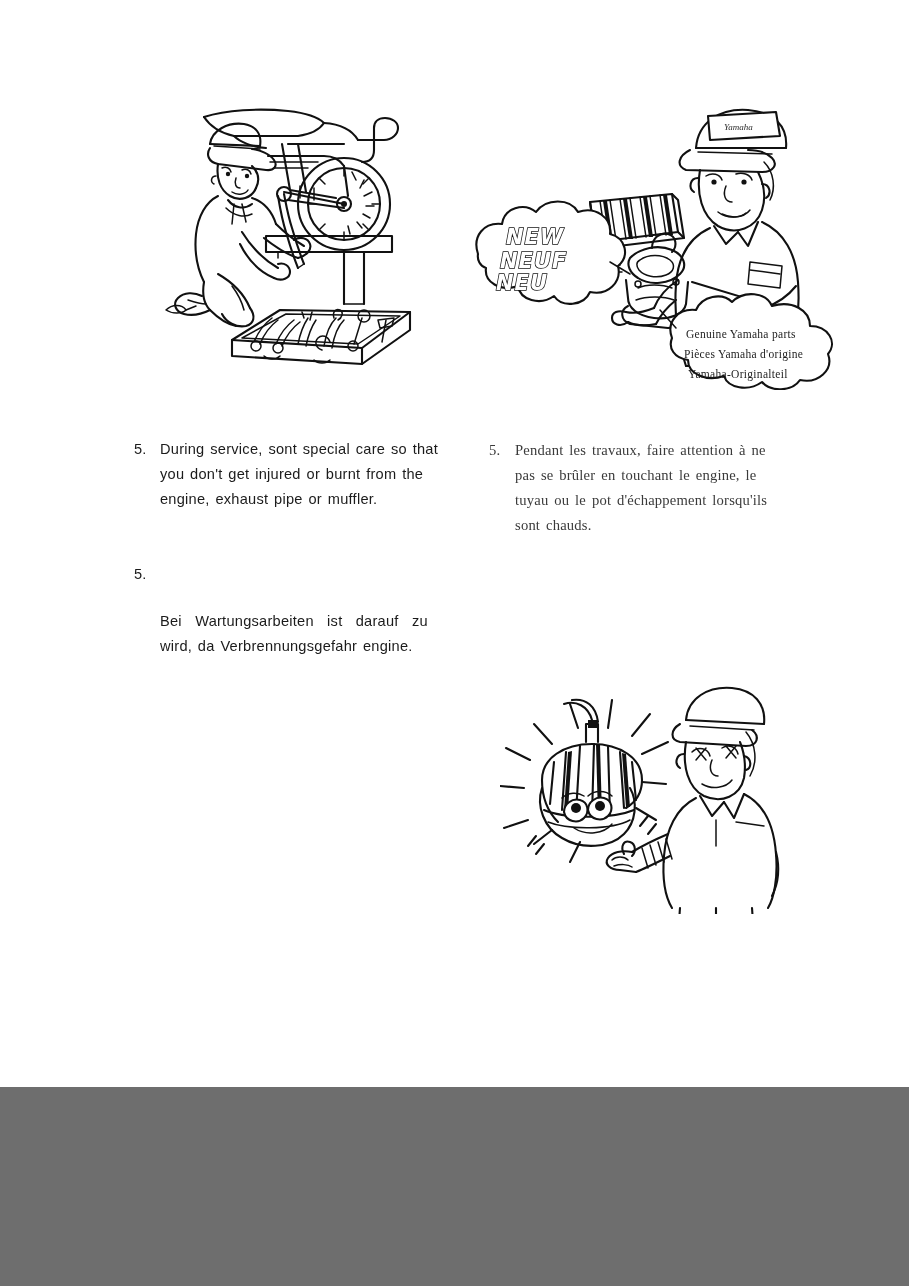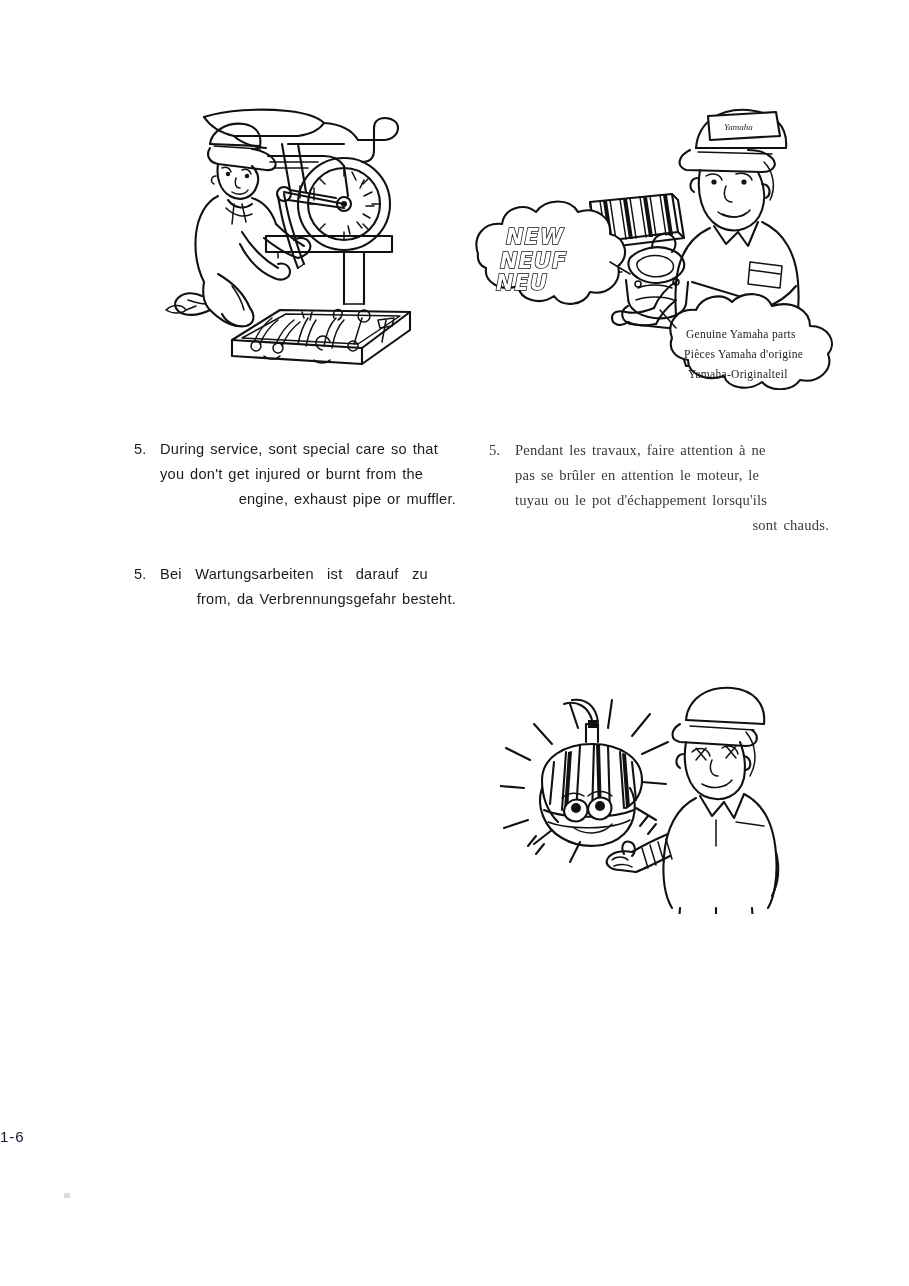--- a/index.html
+++ b/index.html
@@ -4,21 +4,21 @@
 <title>Service Manual Page 1-6</title>
 <style>
   html, body {
     margin: 0;
     padding: 0;
     background: #6e6e6e;
   }
   .page {
     position: relative;
     width: 909px;
-    height: 1286px;
+    height: 1087px;
     margin: 0 auto;
     background: #ffffff;
     overflow: hidden;
     font-family: "Liberation Sans", sans-serif;
     color: #000000;
   }
 
   
   .illus { position: absolute; }
   .illus svg { display: block; width: 100%; height: 100%; }
@@ -67,21 +67,21 @@
   .note-num {
     flex: 0 0 auto;
     width: 26px;
     text-align: left;
   }
   .note-body { flex: 1 1 auto; }
   .note-body p {
     margin: 0;
     text-align: justify;
   }
-  .note-body p:last-child { text-align: right; }
+  .note-body p:last-child { text-align: left; }
 
   .note-en, .note-de {
     font-family: "Liberation Sans", sans-serif;
     font-size: 14.6px;
     line-height: 25px;
     letter-spacing: 0.25px;
     color: #1b1b1b;
   }
   .note-fr {
     font-family: "Liberation Serif", serif;
@@ -90,21 +90,21 @@
     letter-spacing: 0.2px;
     color: #3a3a3a;
   }
 
   #note-en { left: 134px; top: 437px; width: 322px; }
   #note-fr { left: 489px; top: 438px; width: 340px; }
   #note-de { left: 134px; top: 562px; width: 322px; }
 
   #note-en .note-body p,
   #note-de .note-body p { word-spacing: 1.5px; }
-  #note-de .note-body p:first-child { word-spacing: 9px; }
+  #note-de .note-body p:first-child { word-spacing: 9px; margin-top: 47px; }
   #note-de .note-body p:nth-child(3) { word-spacing: 7px; }
   #note-fr .note-body p { word-spacing: 2px; }
 
   
   #page-number {
     position: absolute;
     left: 0;
     top: 1128px;
     width: 909px;
     text-align: left;
@@ -485,31 +485,31 @@
       <p>During service, sont special care so that</p>
       <p>you don't get injured or burnt from the</p>
       <p>engine, exhaust pipe or muffler.</p>
     </div>
   </div>
 
   <div class="note note-fr" id="note-fr">
     <div class="note-num">5.</div>
     <div class="note-body">
       <p>Pendant les travaux, faire attention à ne</p>
-      <p>pas se brûler en attention le moteur, le</p>
+      <p>pas se brûler en touchant le engine, le</p>
       <p>tuyau ou le pot d'échappement lorsqu'ils</p>
       <p>sont chauds.</p>
     </div>
   </div>
 
   <div class="note note-de" id="note-de">
     <div class="note-num">5.</div>
     <div class="note-body">
       <p>Bei Wartungsarbeiten ist darauf zu</p>
-      <p>from, da Verbrennungsgefahr besteht.</p>
+      <p>wird, da Verbrennungsgefahr engine.</p>
     </div>
   </div>
 
   <div id="page-number">1-6</div>
 
   <div id="scan-speck"></div>
 
 </div>
 
 </body></html>

